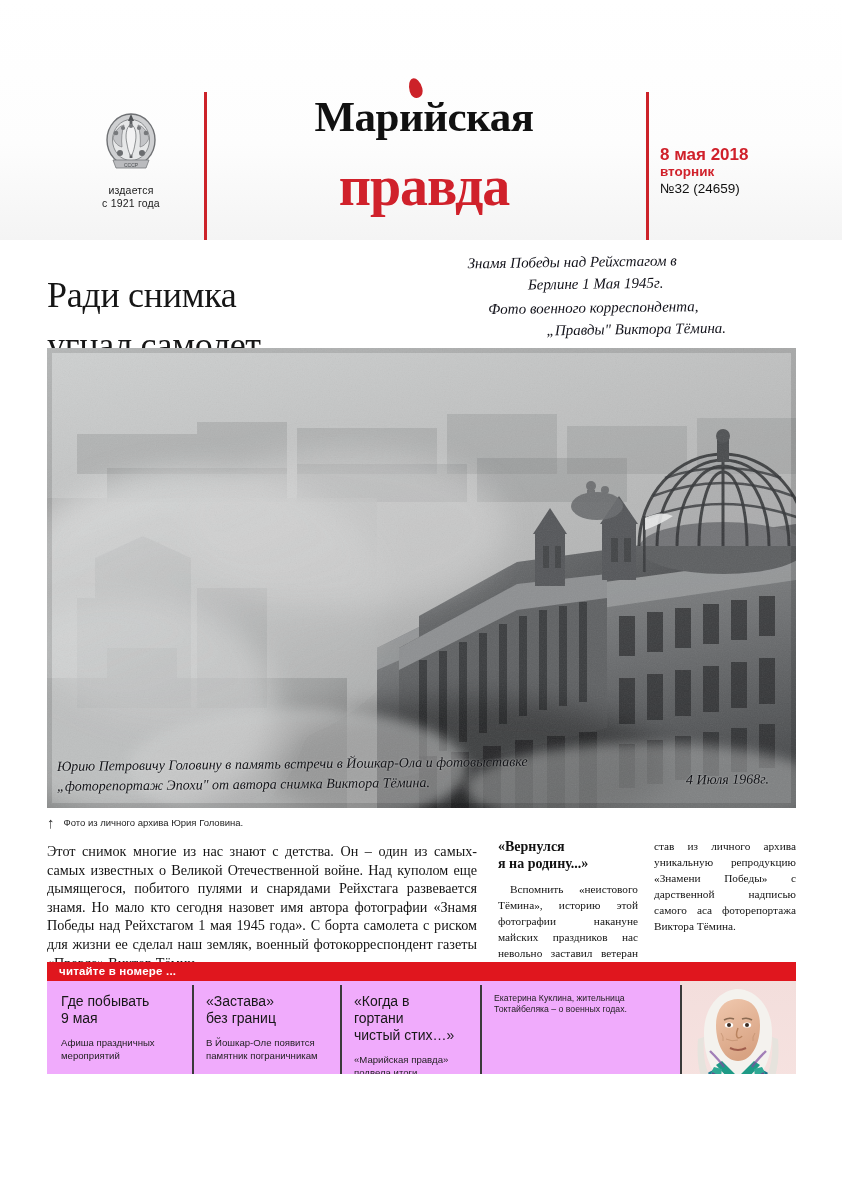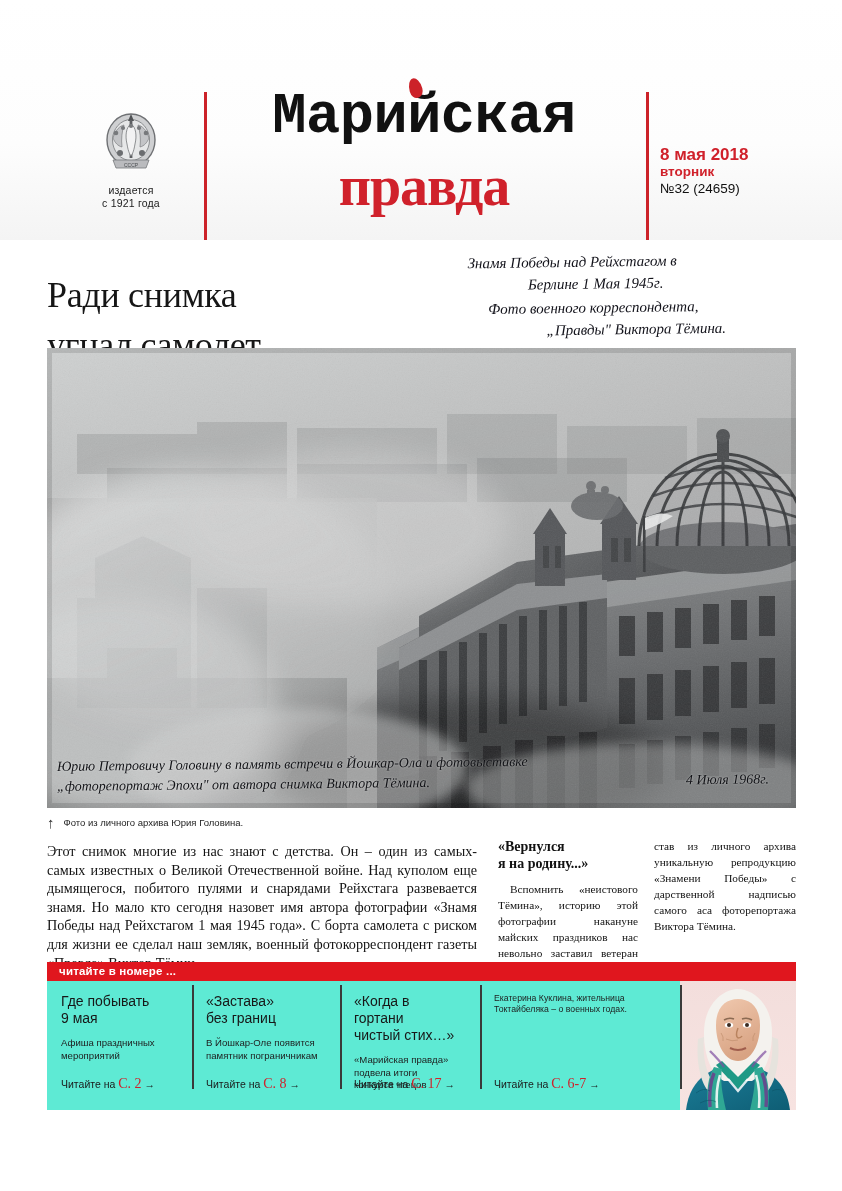--- a/index.html
+++ b/index.html
@@ -58,22 +58,22 @@
     background: #cc2229;
   }
   .title-block {
     position: absolute;
     left: 214px; top: 84px;
     width: 420px;
     text-align: center;
   }
   .title-line1 {
     position: relative;
-    font-family: Liberation Mono, monospace;
-    font-size: 57px;
+    font-family: Liberation Serif, serif;
+    font-size: 43px;
     line-height: 66px;
     font-weight: 700;
     color: #111111;
     letter-spacing: -0.5px;
     white-space: nowrap;
   }
   .breve {
     position: absolute;
     left: 195px; top: -6px;
     width: 13px; height: 20px;
@@ -246,22 +246,22 @@
     font-family: "Liberation Serif", serif;
     font-size: 15px;
     font-weight: 400;
   }
 
   
   .promo {
     position: absolute;
     left: 47px; top: 962px;
     width: 749px;
-    height: 148px;
-    background: #5eead4;
+    height: 112px;
+    background: #f0abfc;
     overflow: hidden;
   }
   .promo-bar {
     position: absolute;
     left: 0; top: 0;
     width: 749px; height: 19px;
     background: #e0161e;
   }
   .promo-bar span {
     position: absolute;

